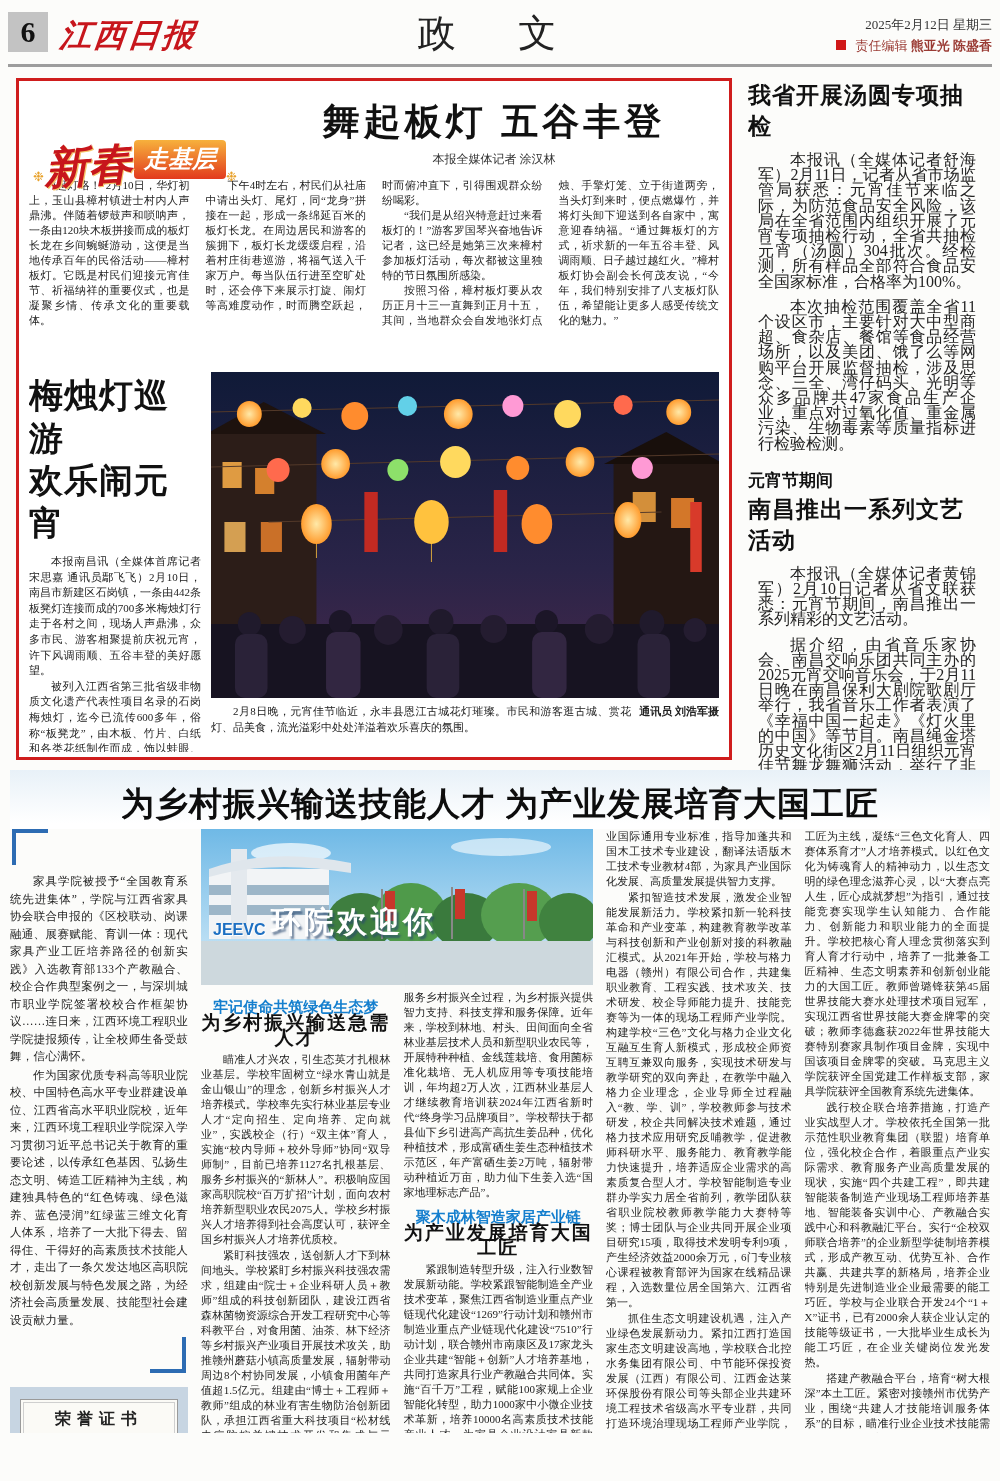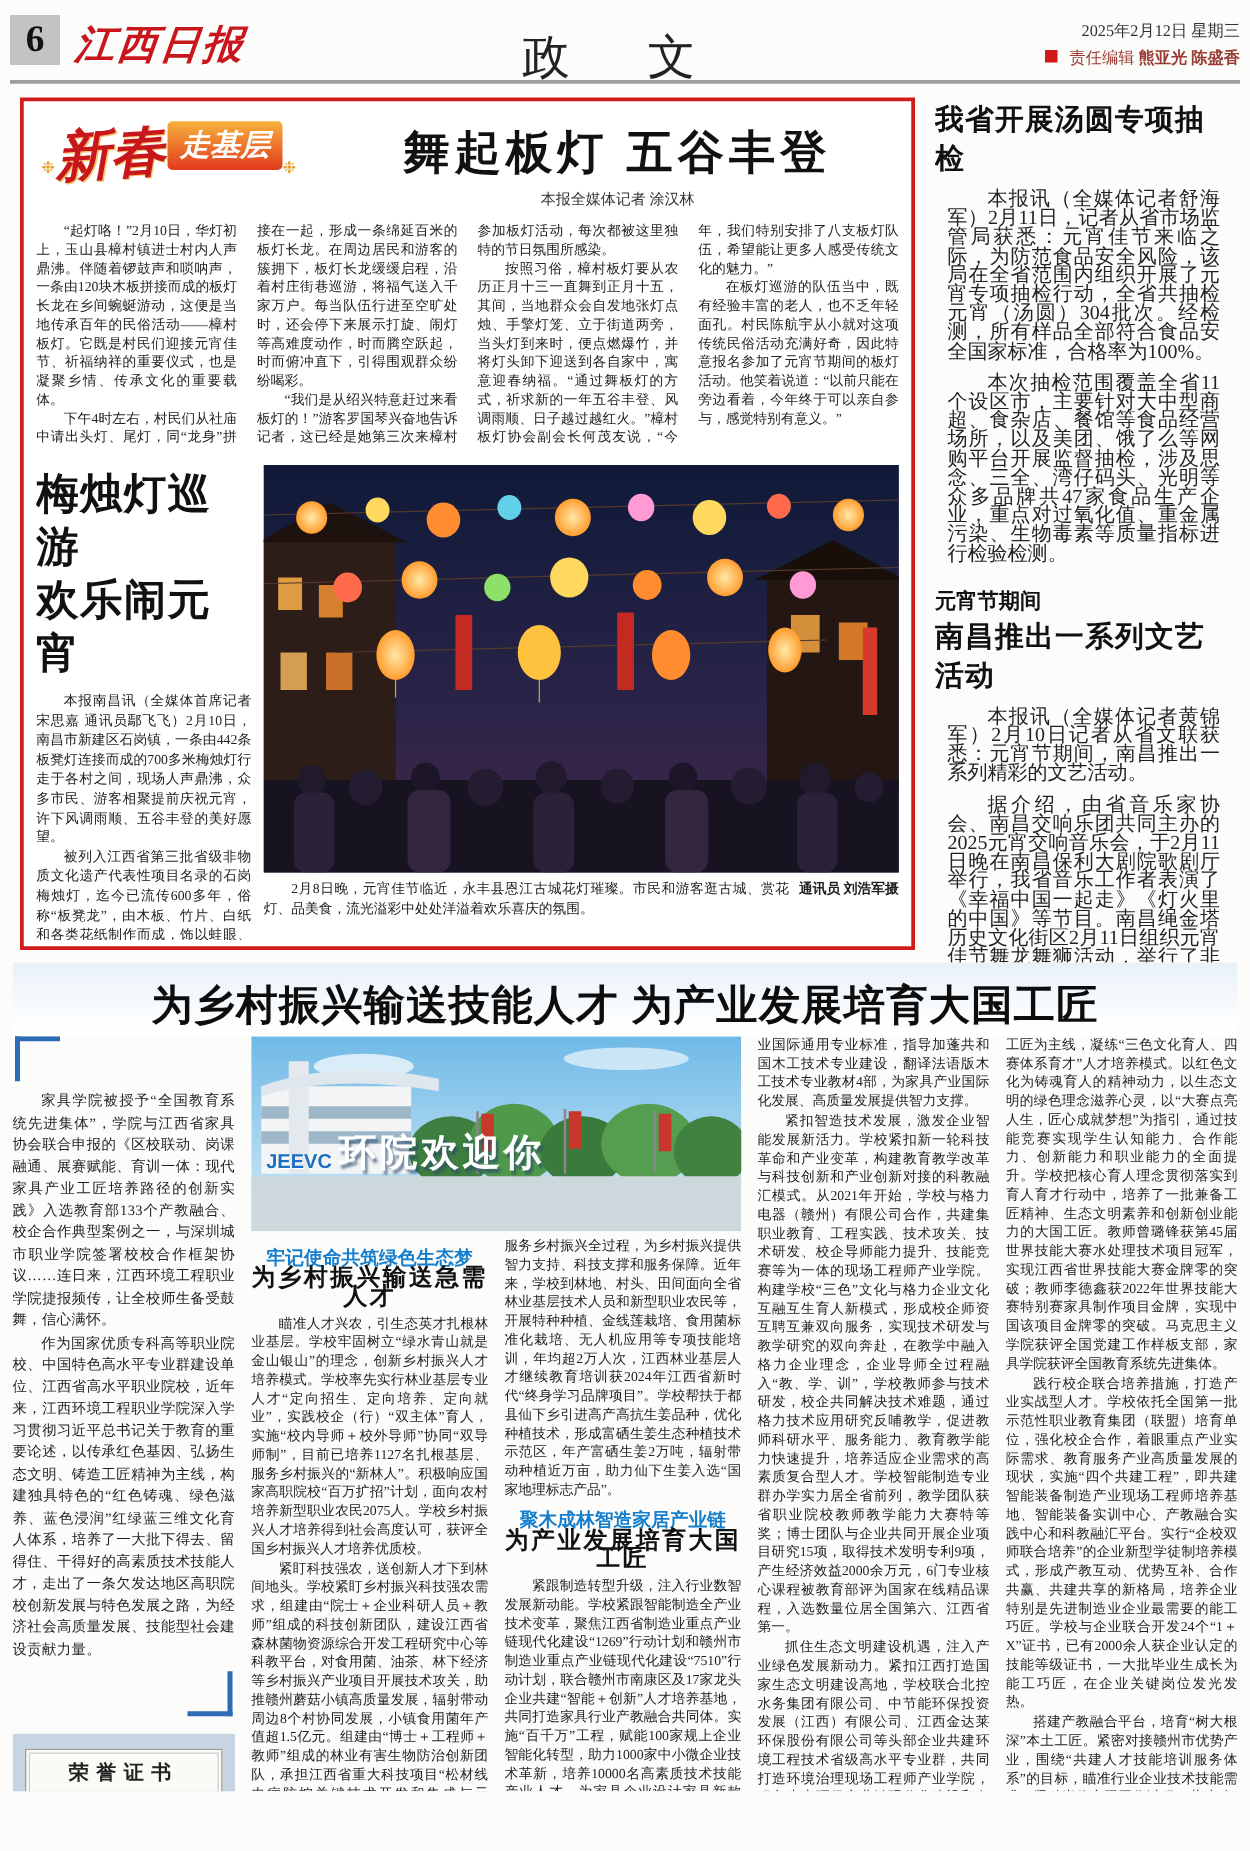--- a/index.html
+++ b/index.html
@@ -5,35 +5,35 @@
   html,body{margin:0;padding:0;background:#e9e9e9;}
   .paper{position:relative;width:1000px;height:1481px;background:#fcfcfa;overflow:hidden;
          font-family:"Liberation Serif","DejaVu Serif",serif;color:#222;}
   
   .hdr{position:absolute;left:8px;top:6px;width:984px;height:56px;}
   .pagenum{position:absolute;left:0;top:6px;width:40px;height:40px;background:#c3c3c3;
            text-align:center;font-size:30px;font-weight:bold;line-height:40px;color:#111;}
   .masthead{position:absolute;left:52px;top:8px;font-size:32px;font-weight:900;color:#c7161c;
             font-style:italic;letter-spacing:2px;transform:skewX(-6deg);}
   .sectiontitle{position:absolute;left:0;right:0;top:2px;text-align:center;font-size:38px;
-            letter-spacing:26px;font-family:"Liberation Sans","DejaVu Sans",sans-serif;color:#222;margin-top:12px;}
+            letter-spacing:26px;font-family:"Liberation Sans","DejaVu Sans",sans-serif;color:#222;}
   .dateline{position:absolute;right:0;top:8px;text-align:right;font-size:13px;color:#333;line-height:21px;}
   .dateline .ed{color:#9a3b34;}
   .redsq{display:inline-block;width:10px;height:10px;background:#d01818;margin-right:6px;}
   .hrule{position:absolute;left:8px;top:64px;width:984px;height:0;border-top:3px solid #9d9d9d;}
   
   .topbox{position:absolute;left:16px;top:78px;width:716px;height:682px;border:3px solid #cf1d1d;
           background:#fff;padding:8px 10px;box-sizing:border-box;}
   .badge{position:absolute;left:14px;top:16px;width:228px;height:62px;}
   .badge .nc{font-size:44px;font-weight:900;color:#c7161c;font-style:italic;
              text-shadow:1px 1px 0 #f5c56a;transform:rotate(-4deg);display:inline-block;line-height:1;}
   .badge .zjc{display:inline-block;vertical-align:14px;margin-left:2px;padding:3px 10px 4px;
              background:linear-gradient(180deg,#f7b13c,#e23a1d);color:#fff;font-weight:900;
              font-style:italic;font-size:24px;border-radius:4px;
-             font-family:Liberation Serif, serif;}
+             font-family:Liberation Serif, serif;margin-top:43px;}
   .badge .sp{color:#e8a22c;font-size:13px;}
   .mainhead{margin-left:240px;text-align:center;}
   .mainhead h1{margin:8px 0 4px;font-size:37px;letter-spacing:4px;color:#111;
                font-family:"Liberation Sans","DejaVu Sans",sans-serif;font-weight:900;}
   .mainhead .byline{font-size:12px;color:#333;}
   .maincols{margin-top:10px;height:186px;overflow:hidden;column-count:4;column-gap:16px;
             font-size:11px;line-height:15px;text-align:justify;color:#222;}
   .maincols p,.jp{margin:0;text-indent:2em;}
   .topflex{display:flex;gap:10px;margin-top:8px;}
   .leftart{flex:0 0 172px;overflow:hidden;height:380px;}
@@ -113,21 +113,20 @@
     <div class="mainhead">
       <h1>舞起板灯  五谷丰登</h1>
       <div class="byline">本报全媒体记者 涂汉林</div>
     </div>
 
     <div class="maincols">
       <p>“起灯咯！”2月10日，华灯初上，玉山县樟村镇进士村内人声鼎沸。伴随着锣鼓声和唢呐声，一条由120块木板拼接而成的板灯长龙在乡间蜿蜒游动，这便是当地传承百年的民俗活动——樟村板灯。它既是村民们迎接元宵佳节、祈福纳祥的重要仪式，也是凝聚乡情、传承文化的重要载体。</p>
       <p>下午4时左右，村民们从社庙中请出头灯、尾灯，同“龙身”拼接在一起，形成一条绵延百米的板灯长龙。在周边居民和游客的簇拥下，板灯长龙缓缓启程，沿着村庄街巷巡游，将福气送入千家万户。每当队伍行进至空旷处时，还会停下来展示打旋、闹灯等高难度动作，时而腾空跃起，时而俯冲直下，引得围观群众纷纷喝彩。</p>
       <p>“我们是从绍兴特意赶过来看板灯的！”游客罗国琴兴奋地告诉记者，这已经是她第三次来樟村参加板灯活动，每次都被这里独特的节日氛围所感染。</p>
       <p>按照习俗，樟村板灯要从农历正月十三一直舞到正月十五，其间，当地群众会自发地张灯点烛、手擎灯笼、立于街道两旁，当头灯到来时，便点燃爆竹，并将灯头卸下迎送到各自家中，寓意迎春纳福。“通过舞板灯的方式，祈求新的一年五谷丰登、风调雨顺、日子越过越红火。”樟村板灯协会副会长何茂友说，“今年，我们特别安排了八支板灯队伍，希望能让更多人感受传统文化的魅力。”</p>
-      <p>在板灯巡游的队伍当中，既有经验丰富的老人，也不乏年轻面孔。村民陈航宇从小就对这项传统民俗活动充满好奇，因此特意报名参加了元宵节期间的板灯活动。他笑着说道：“以前只能在旁边看着，今年终于可以亲自参与，感觉特别有意义。”</p>
 
     </div>
 
     <div class="topflex">
       <aside class="leftart">
         <h2><span>梅烛灯巡游</span><br><span>欢乐闹元宵</span></h2>
         <p>本报南昌讯（全媒体首席记者宋思嘉 通讯员鄢飞飞）2月10日，南昌市新建区石岗镇，一条由442条板凳灯连接而成的700多米梅烛灯行走于各村之间，现场人声鼎沸，众多市民、游客相聚提前庆祝元宵，许下风调雨顺、五谷丰登的美好愿望。</p>
         <p>被列入江西省第三批省级非物质文化遗产代表性项目名录的石岗梅烛灯，迄今已流传600多年，俗称“板凳龙”，由木板、竹片、白纸和各类花纸制作而成，饰以蛙眼、蛙嘴、蛙纹和龙珠等图案。</p>
         <p>夜幕降临，梅烛灯巡游正式开始。当地年轻力壮的小伙子把插有三个灯笼的梅烛点亮扛出家门，在指定的路口集合，等待龙头把所有梅烛灯串起来。延绵的红色“长龙”在街道上蜿蜒前行，沿途家家户户燃放烟花迎接，盏盏灯光映照着张张灿烂的笑脸。“场面太壮观了，非常热闹。”外地游客张佳琪在观看梅烛灯时，忍不住发出惊叹，“第一次近距离观看梅烛灯民俗活动，不仅年味十足，而且感受到浓浓的文化味。”</p>
       </aside>

